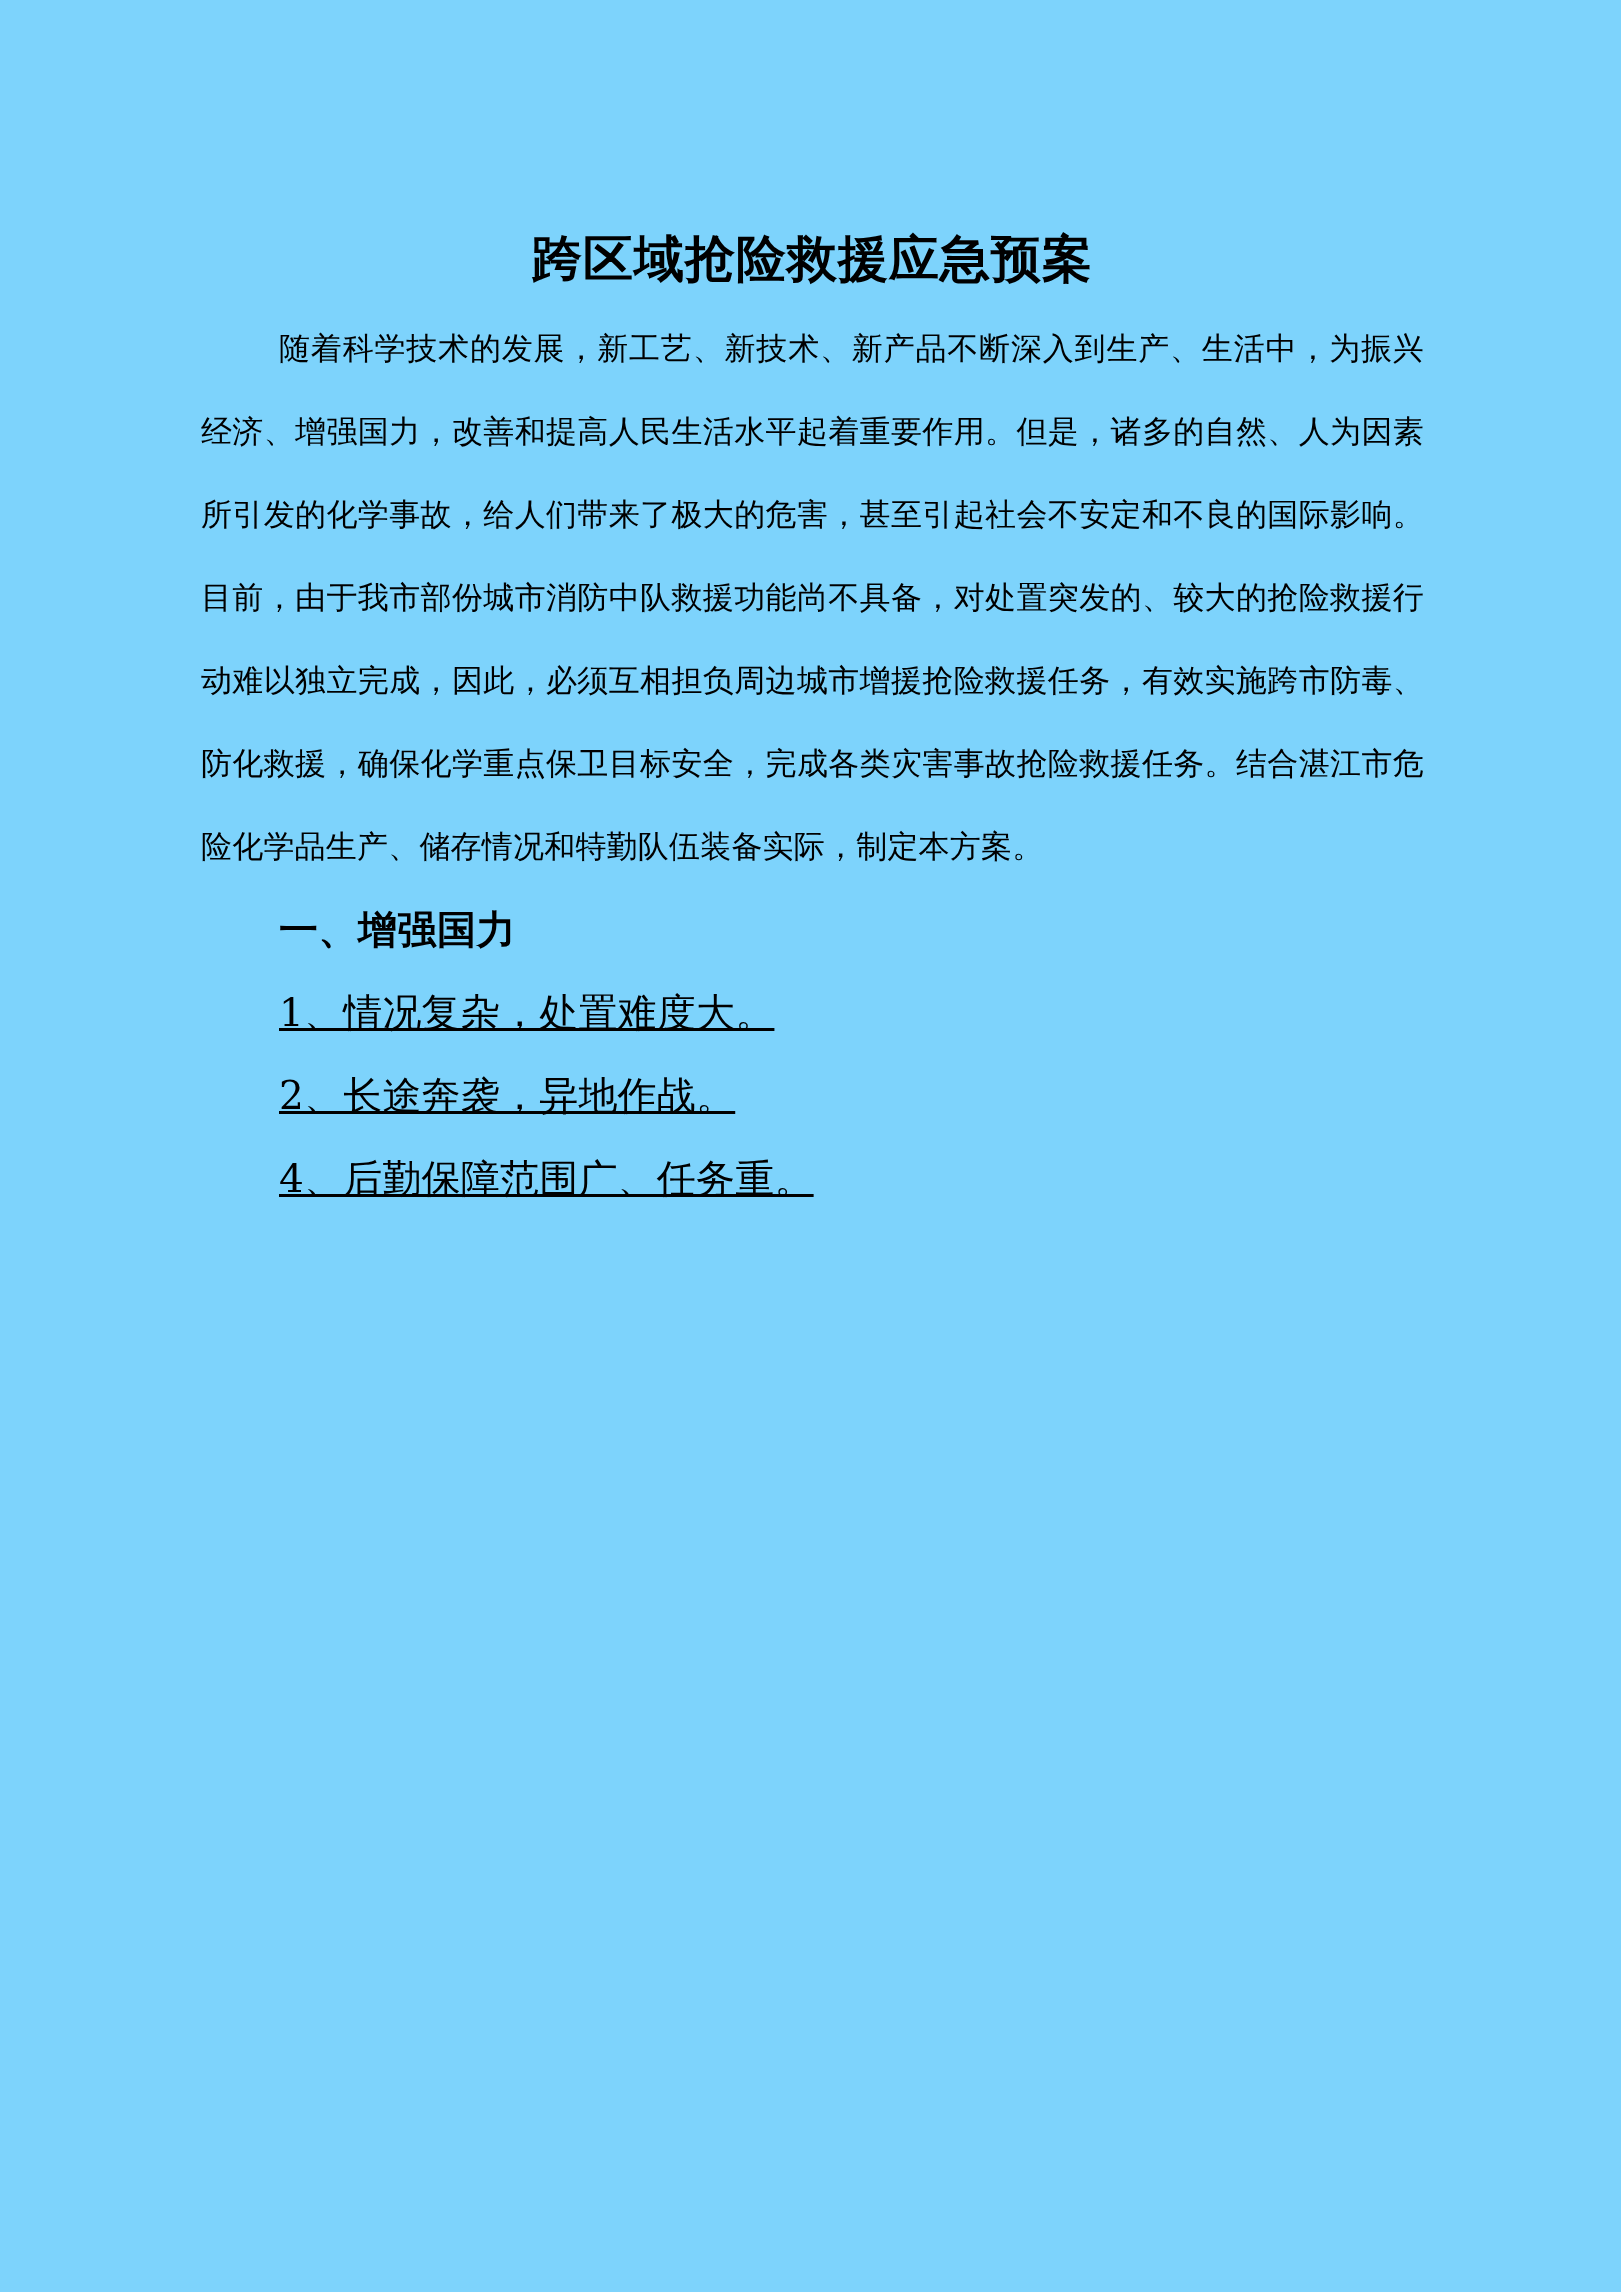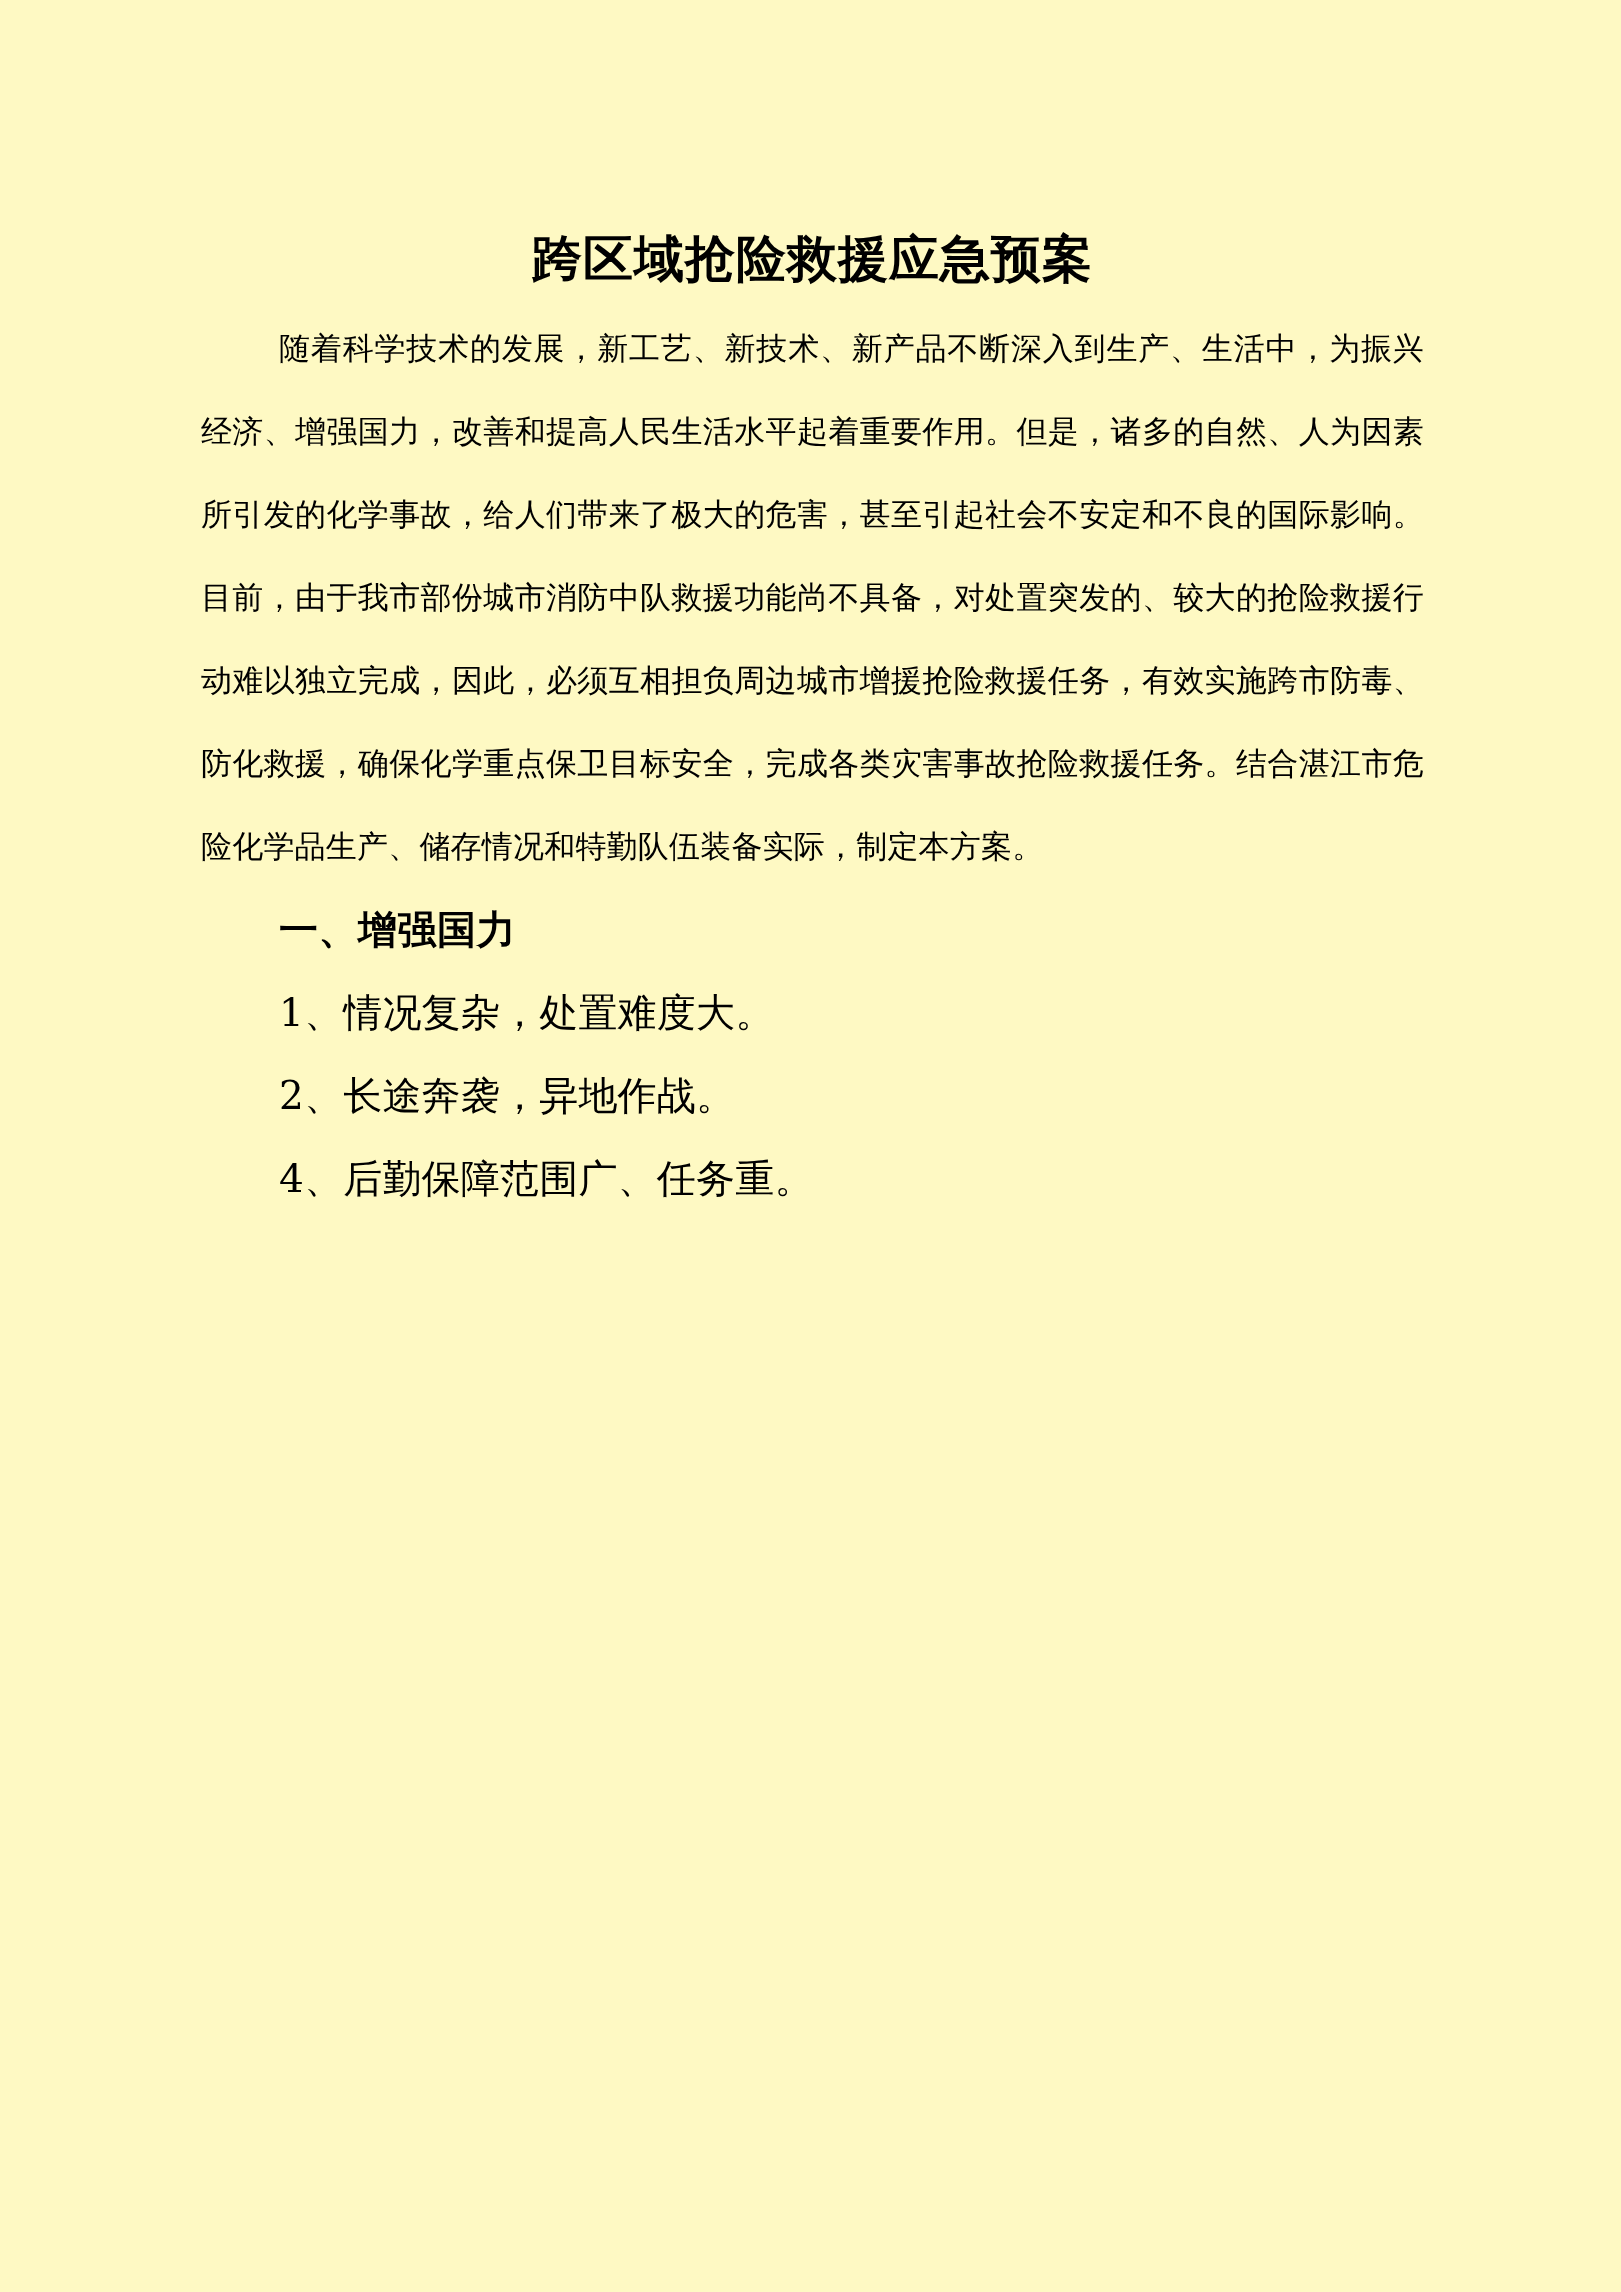--- a/index.html
+++ b/index.html
@@ -5,21 +5,21 @@
   html, body {
     margin: 0;
     padding: 0;
     background: #ffffff;
   }
 
   .page {
     position: relative;
     width: 1621px;
     height: 2293px;
-    background: #fef9c3;
+    background: #7dd3fc;
     box-sizing: border-box;
     overflow: hidden;
   }
 
   .content {
     position: absolute;
     left: 201px;
     top: 227px;
     width: 1223px;
   }
@@ -71,20 +71,21 @@
   }
 
   .numbered-item {
     font-family: "DejaVu Serif", "Liberation Serif", serif;
     font-size: 39px;
     line-height: 83px;
     color: #000000;
     margin: 0;
     text-indent: 78px;
     letter-spacing: 0.2px;
+    text-decoration: underline;
   }
 </style>
 </head>
 <body>
 
 <div class="page">
   <div class="content">
 
     <h1 class="doc-title">跨区域抢险救援应急预案</h1>
 

